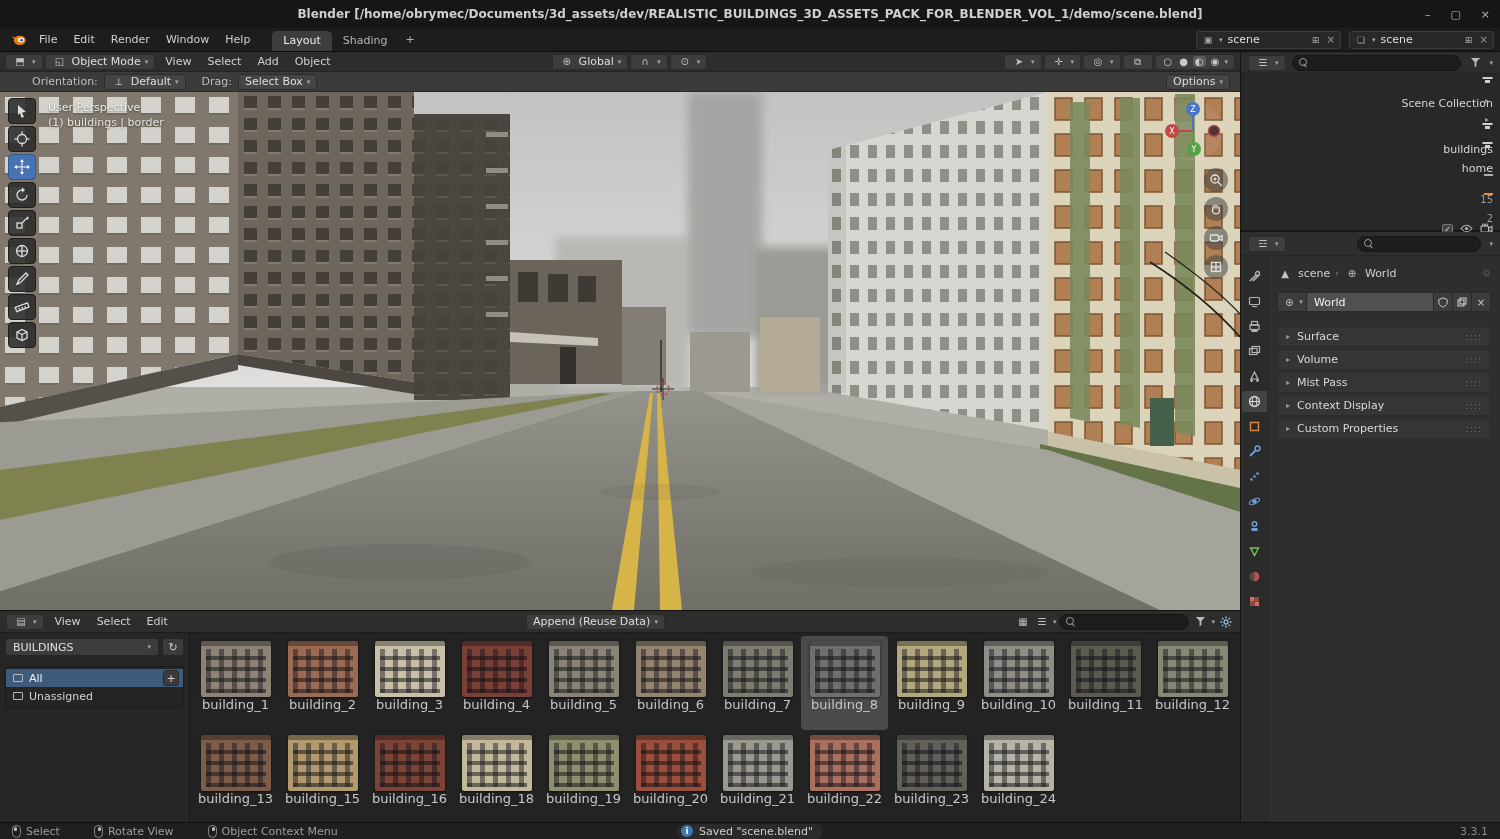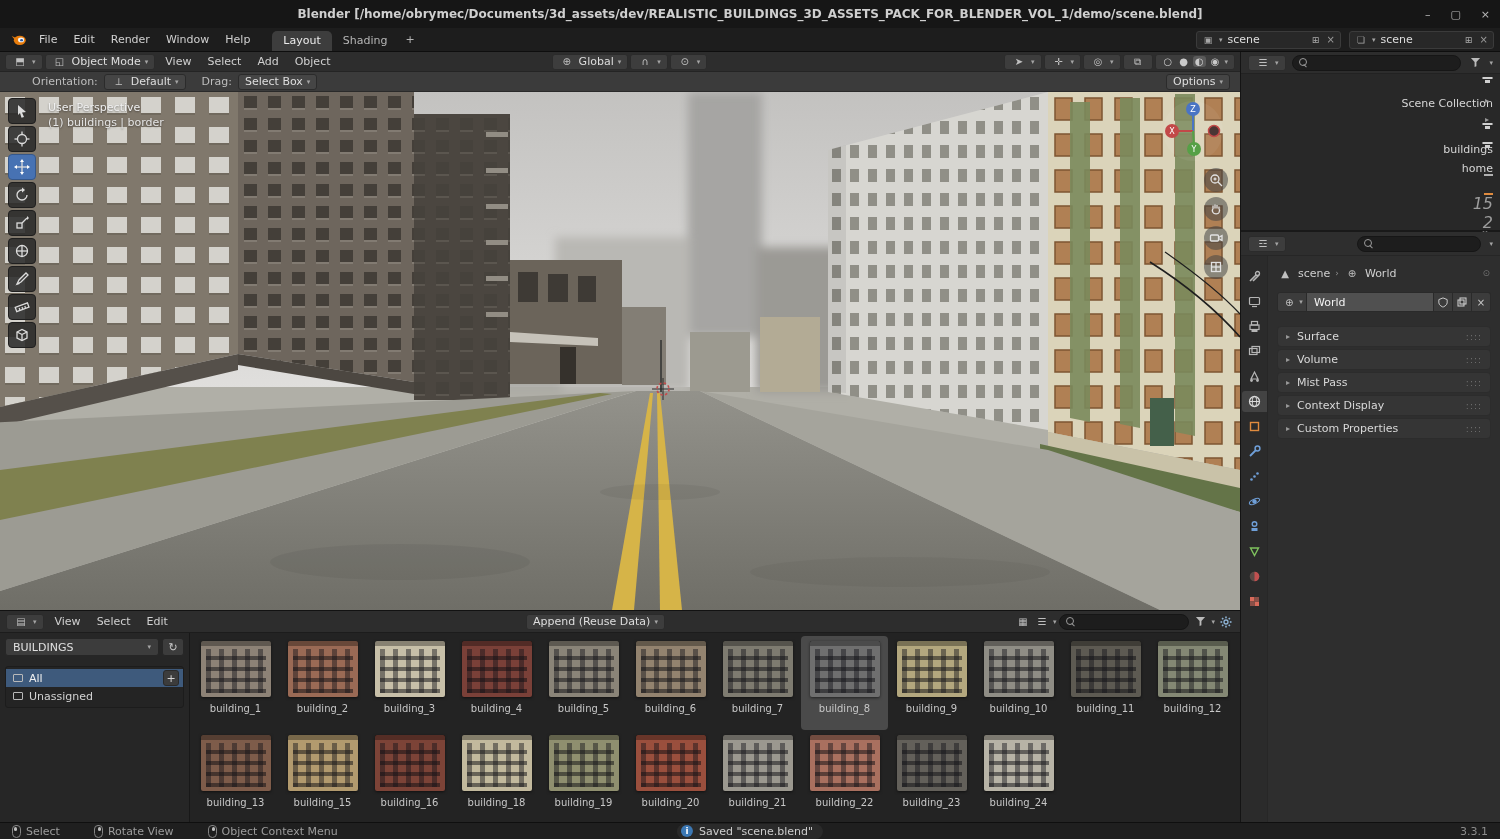--- a/index.html
+++ b/index.html
@@ -79,29 +79,29 @@
   .cat-ic { width:10px; height:8px; border:1px solid #b9b9b9; border-radius:1px; flex:none; }
   .add-catalog-btn { position:absolute; right:4px; top:3px; width:16px; height:16px; border-radius:3px; background:#3c3c3c; border:1px solid #2a2a2a; color:#d5d5d5; display:flex; align-items:center; justify-content:center; font-size:11px; }
   .ab-grid { flex:1; display:flex; flex-wrap:wrap; align-content:flex-start; padding:3px 2px; overflow:hidden; }
   .asset-tile { width:87px; height:94px; display:flex; flex-direction:column; align-items:center; padding-top:5px; border-radius:4px; }
   .asset-tile.selected { background:#4a4a4a; }
   .thumb { width:70px; height:56px; position:relative; border-radius:2px; box-shadow:0 1px 3px rgba(0,0,0,.55); background:#777; }
   .thumb::before { content:""; position:absolute; left:0; right:0; top:0; height:5px; background:rgba(0,0,0,.32); }
   .thumb::after { content:""; position:absolute; left:5px; right:5px; top:8px; bottom:4px;
      background: repeating-linear-gradient(90deg, rgba(18,18,24,.45) 0 5px, transparent 5px 13px),
                  repeating-linear-gradient(0deg, rgba(12,12,16,.5) 0 4px, transparent 4px 11px); }
-  .asset-label { margin-top:6px; font-size:10px; color:#c7c7c7; }
+  .asset-label { margin-top:0; font-size:13px; color:#c7c7c7; }
 
   
   .outliner { height:180px; display:flex; flex-direction:column; background:#2b2b2b; border-bottom:2px solid #191919; }
   .outliner-header { height:22px; background:#2d2d2d; display:flex; align-items:center; gap:6px; padding:0 7px; border-bottom:1px solid #222; }
   .outliner-rows { flex:1; background:#282828; padding:3px 2px; }
   .o-row { height:19px; display:flex; align-items:flex-end; gap:18px; padding:0 5px; color:#d6d6d6;flex-direction:column; }
   .o-row .tri { color:#9a9a9a; font-size:8px; width:8px; }
-  .o-row .count { color:#9d9d9d; font-size:16px;font-style:italic; }
+  .o-row .count { color:#9d9d9d; font-size:10px; }
   .o-right { margin-left:auto; display:flex; gap:7px; align-items:center; }
   .coll-ic { width:11px; height:9px; border:1px solid #cfcfcf; border-radius:1px; position:relative; }
   .coll-ic::after { content:""; position:absolute; left:2px; top:2px; width:5px; height:3px; background:#cfcfcf; }
   .chk { width:11px; height:11px; background:#444; border:1px solid #777; border-radius:2px; color:#ddd; font-size:8px; display:flex; align-items:center; justify-content:center; }
   .mesh-ic { width:9px; height:9px; border:1px solid #b0b0b0; background:
      repeating-linear-gradient(0deg,#b0b0b0 0 1px,transparent 1px 4px),
      repeating-linear-gradient(90deg,#b0b0b0 0 1px,transparent 1px 4px); }
   .mesh-ic.orange { border-color:#e08b3e; background:
      repeating-linear-gradient(0deg,#e08b3e 0 1px,transparent 1px 4px),
      repeating-linear-gradient(90deg,#e08b3e 0 1px,transparent 1px 4px); }

